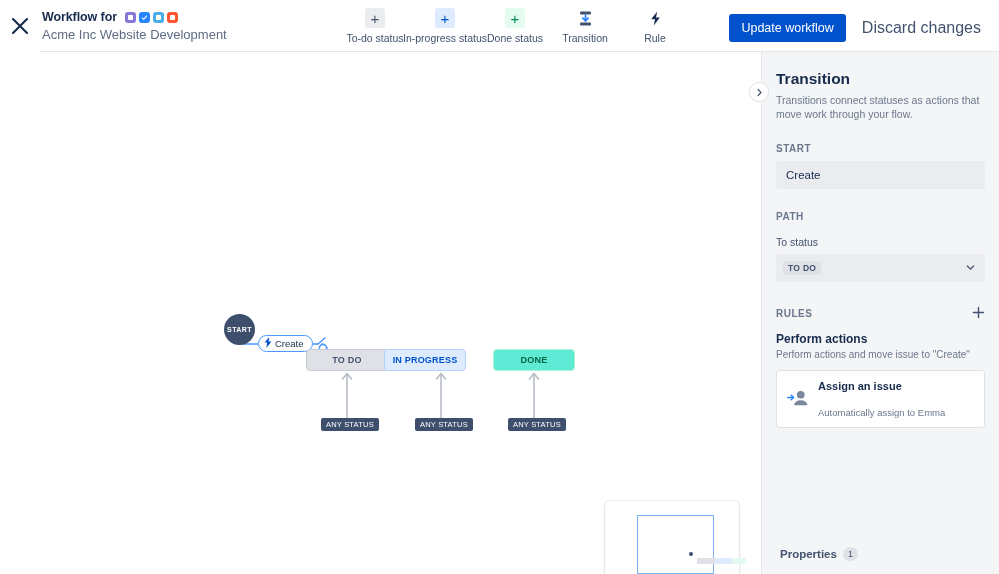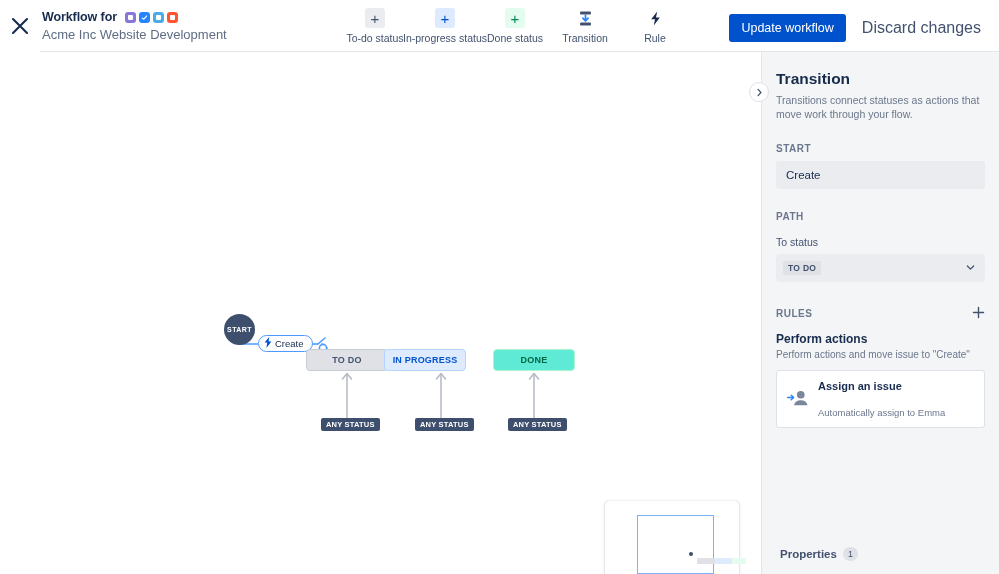--- a/index.html
+++ b/index.html
@@ -131,21 +131,21 @@
   .node-inprog span { color: #0052cc; }
   .node-done   { background: #5eead4; border: 1px solid #abf5d1; }
   .node-done span { color: #006644; }
 
   .any-badge {
     position: absolute; height: 13px; padding: 0 5px;
     background: #3d4f6d; border-radius: 2px;
     display: flex; align-items: center; justify-content: center;
   }
   .any-badge span {
-    color: #fff; font-size: 7.5px; font-weight: bold; letter-spacing: 0.2px;
+    color: #fff; font-size: 7.5px; font-weight: normal; letter-spacing: 0.2px;
   }
 
   
   .minimap {
     position: absolute; left: 605px; top: 449px; width: 134px; height: 110px;
     background: #fff; border-radius: 4px;
     box-shadow: 0 1px 3px rgba(9,30,66,0.22), 0 0 1px rgba(9,30,66,0.28);
   }
   .minimap-view {
     position: absolute; left: 32px; top: 14px; width: 77px; height: 59px;

